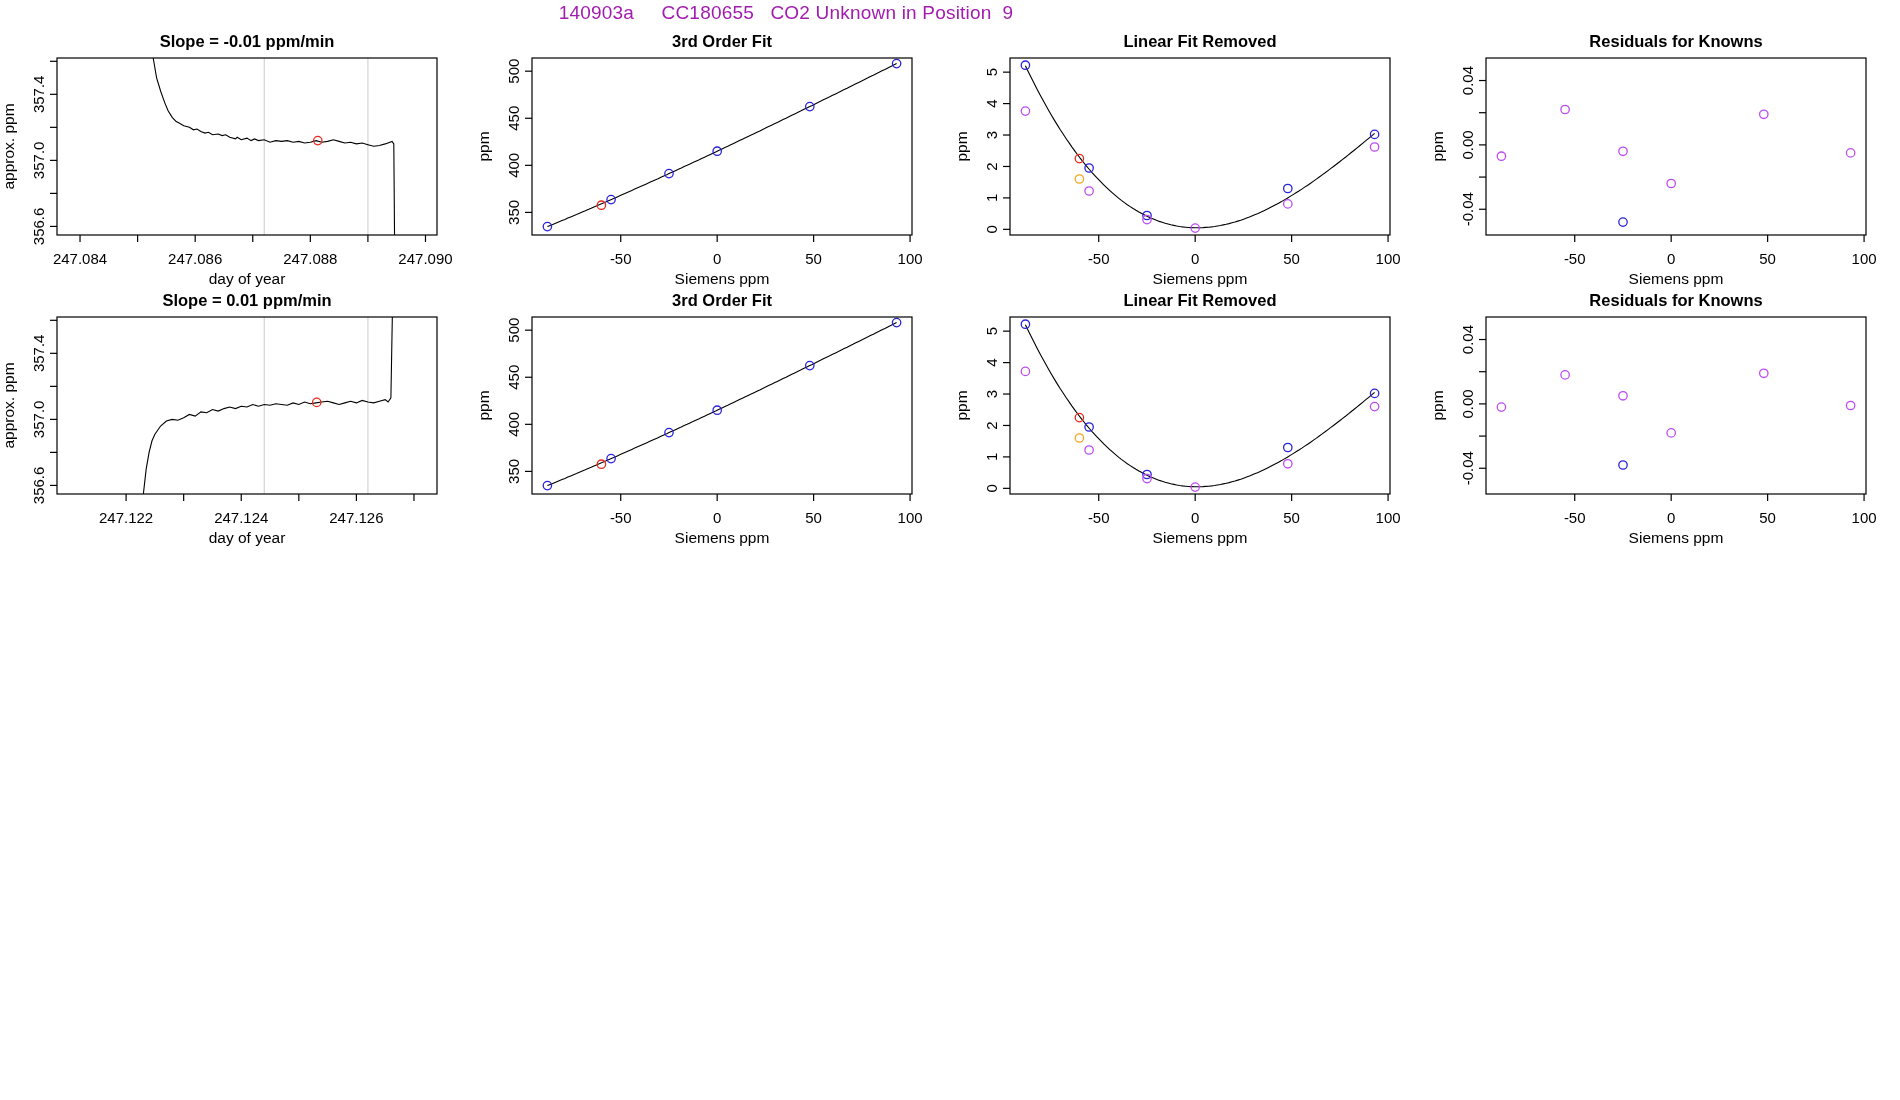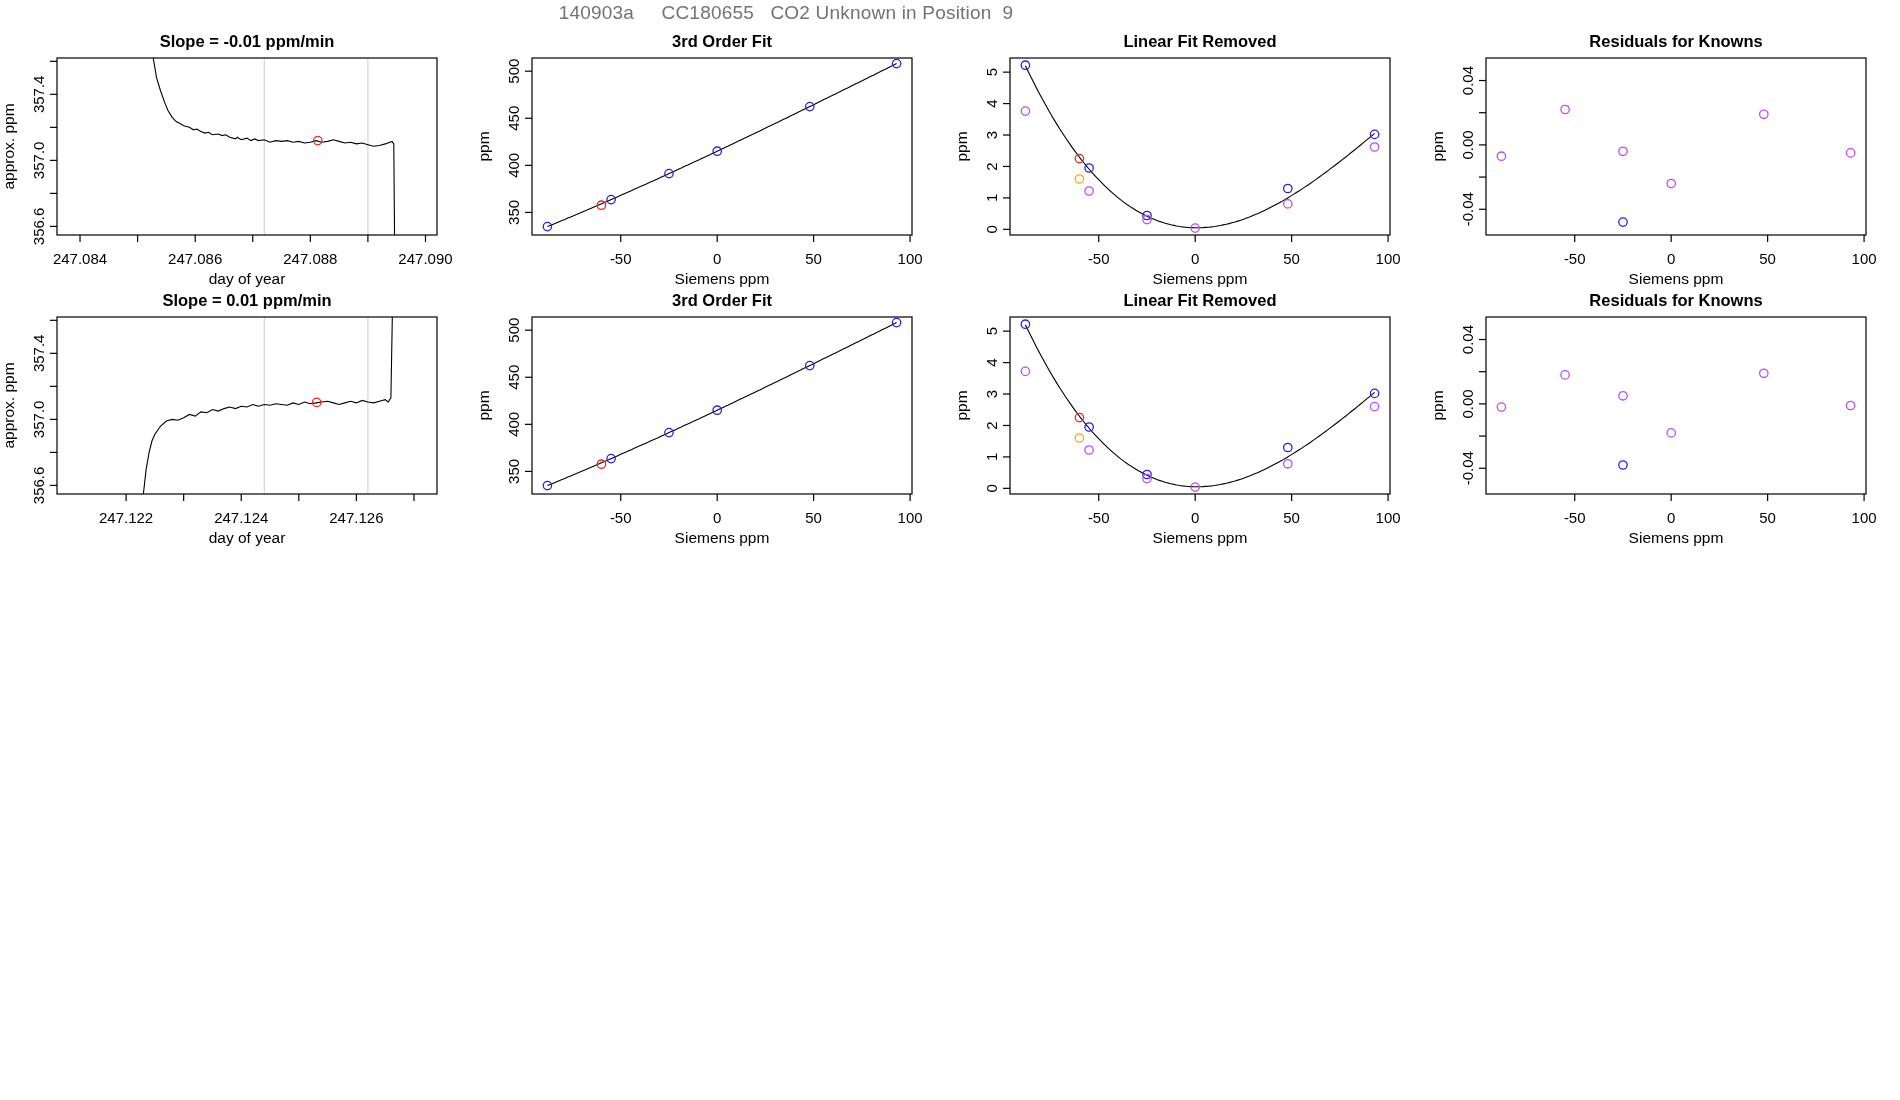--- a/index.html
+++ b/index.html
@@ -1,17 +1,17 @@
 <!DOCTYPE html>
 <html><head>
 <meta charset="utf-8">
 <style>
   html,body{margin:0;padding:0;background:#fff;}
   .canvas{position:relative;width:1900px;height:1100px;background:#ffffff;overflow:hidden;
-          font-family:"Liberation Sans", sans-serif;color:#737373;}
+          font-family:"Liberation Sans", sans-serif;color:#a21caf;}
   .fig-title{position:absolute;left:786px;top:2px;transform:translateX(-50%);
              font-size:19px;white-space:pre;letter-spacing:0.2px;}
   svg{position:absolute;overflow:visible;}
   svg text{font-family:"Liberation Sans", sans-serif;fill:#000;}
 </style>
 </head>
 <body>
 
 <div class="canvas">
   <div class="fig-title">140903a     CC180655   CO2 Unknown in Position  9</div>

